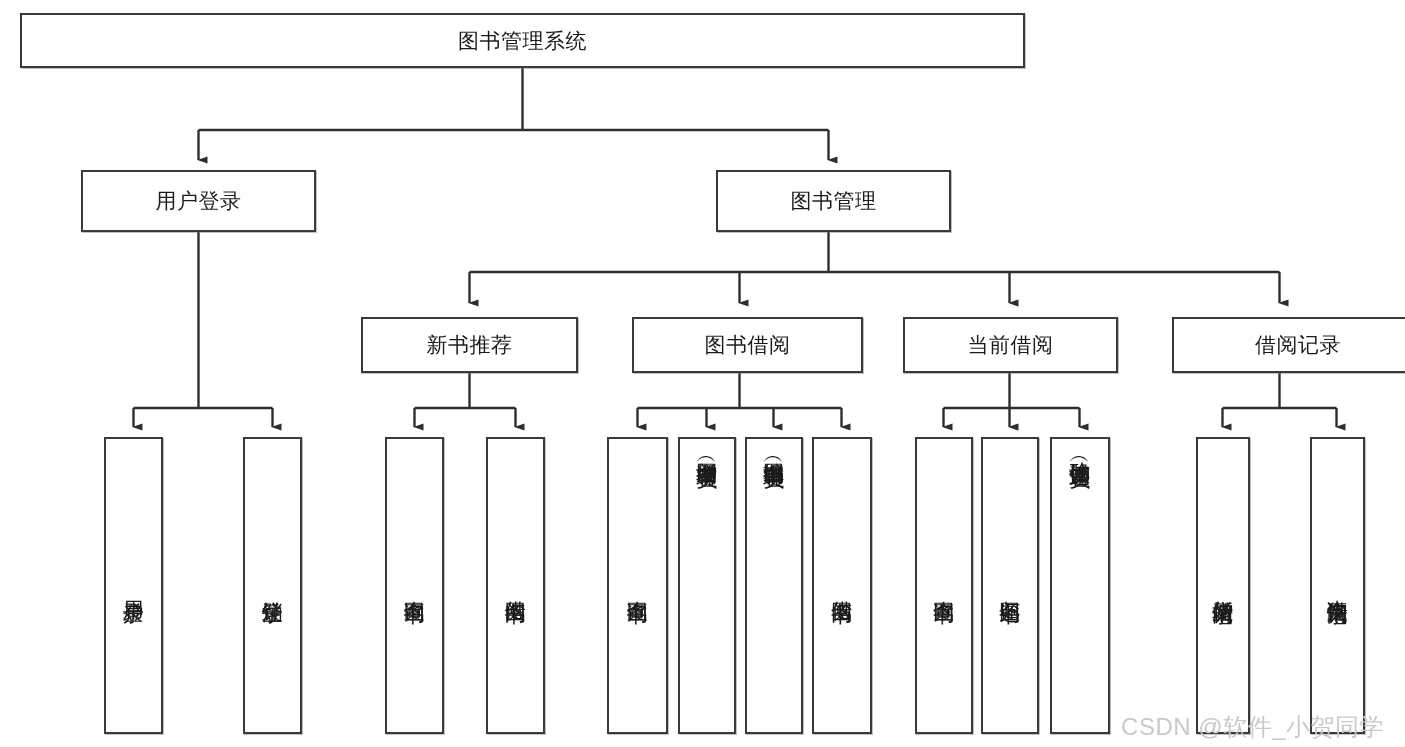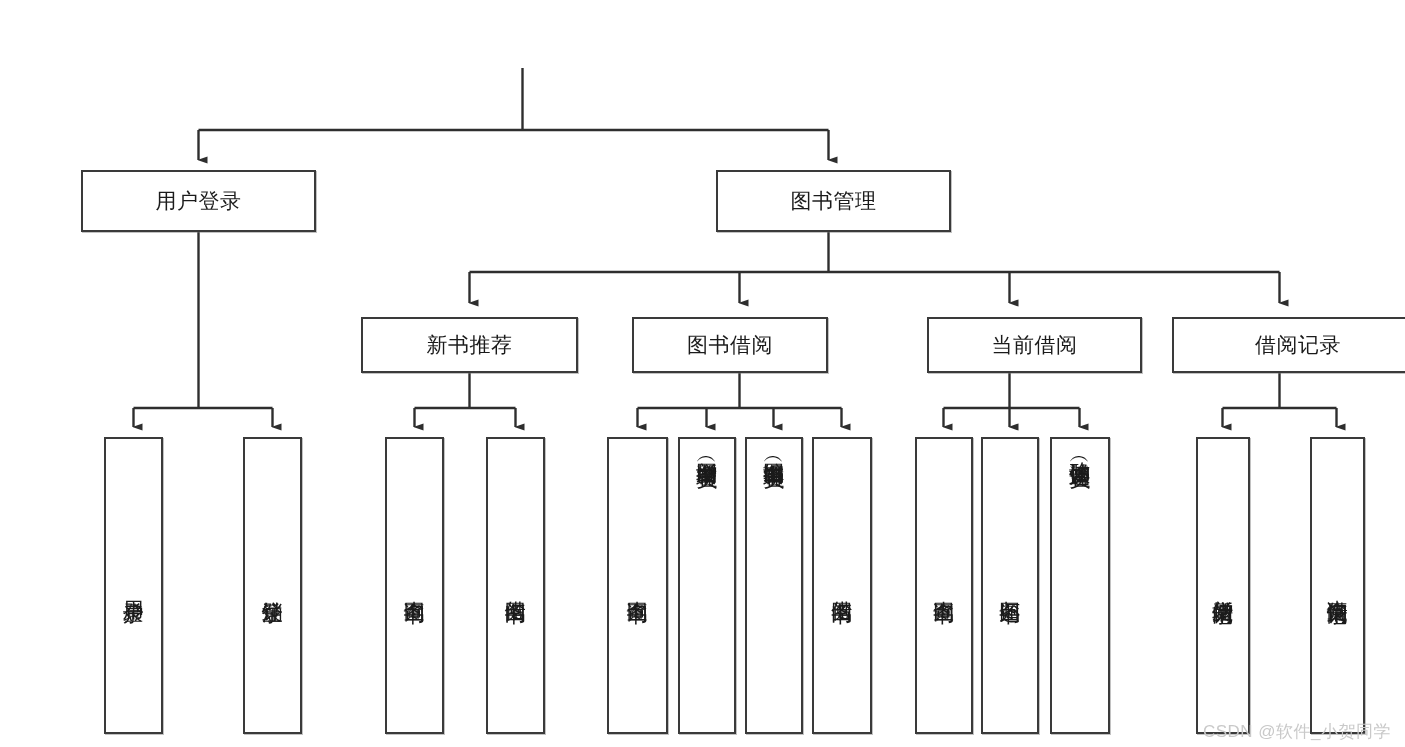--- a/index.html
+++ b/index.html
@@ -63,23 +63,23 @@
     line-height: 1.22;
     letter-spacing: 1px;
     white-space: nowrap;
   }
   .node.vertical.centered {
     align-items: center;
     padding-top: 0;
   }
   .watermark {
     position: absolute;
-    right: 14px;
+    right: 21px;
     bottom: 4px;
-    font-size: 17px;
+    font-size: 24px;
     color: #c9c9c9;
     white-space: nowrap;
     letter-spacing: 0.5px;
   }
 </style>
 </head>
 <body>
 
 <div id="diagram-root">
 
@@ -127,35 +127,38 @@
       <path d="M1009.5,408 L1009.5,427" marker-end="url(#arrowhead)"></path>
       <path d="M1079.5,408 L1079.5,427" marker-end="url(#arrowhead)"></path>
 
       <path d="M1279.5,373 L1279.5,408"></path>
       <path d="M1222.5,408 L1336.5,408"></path>
       <path d="M1222.5,408 L1222.5,427" marker-end="url(#arrowhead)"></path>
       <path d="M1336.5,408 L1336.5,427" marker-end="url(#arrowhead)"></path>
     </g>
   </svg>
 
+  <div class="node root horizontal" style="left:20px; top:13px; width:1005px; height:55px;">
+    <span class="label">图书管理系统</span>
+  </div>
 
   <div class="node horizontal" style="left:81px; top:170px; width:235px; height:62px;">
     <span class="label">用户登录</span>
   </div>
   <div class="node horizontal" style="left:716px; top:170px; width:235px; height:62px;">
     <span class="label">图书管理</span>
   </div>
 
   <div class="node horizontal" style="left:361px; top:317px; width:217px; height:56px;align-items:center;">
     <span class="label">新书推荐</span>
   </div>
-  <div class="node horizontal" style="left:632px; top:317px; width:196px; height:56px;">
+  <div class="node horizontal" style="left:632px; top:317px; width:231px; height:56px;">
     <span class="label">图书借阅</span>
   </div>
-  <div class="node horizontal" style="left:903px; top:317px; width:215px; height:56px;margin-left:24px;">
+  <div class="node horizontal" style="left:903px; top:317px; width:215px; height:56px;">
     <span class="label">当前借阅</span>
   </div>
   <div class="node horizontal" style="left:1172px; top:317px; width:252px; height:56px;">
     <span class="label">借阅记录</span>
   </div>
 
   <div class="node vertical centered" style="left:104px; top:437px; width:59px; height:297px;">
     <span class="label">用户登录</span>
   </div>
   <div class="node vertical centered" style="left:243px; top:437px; width:59px; height:297px;">

